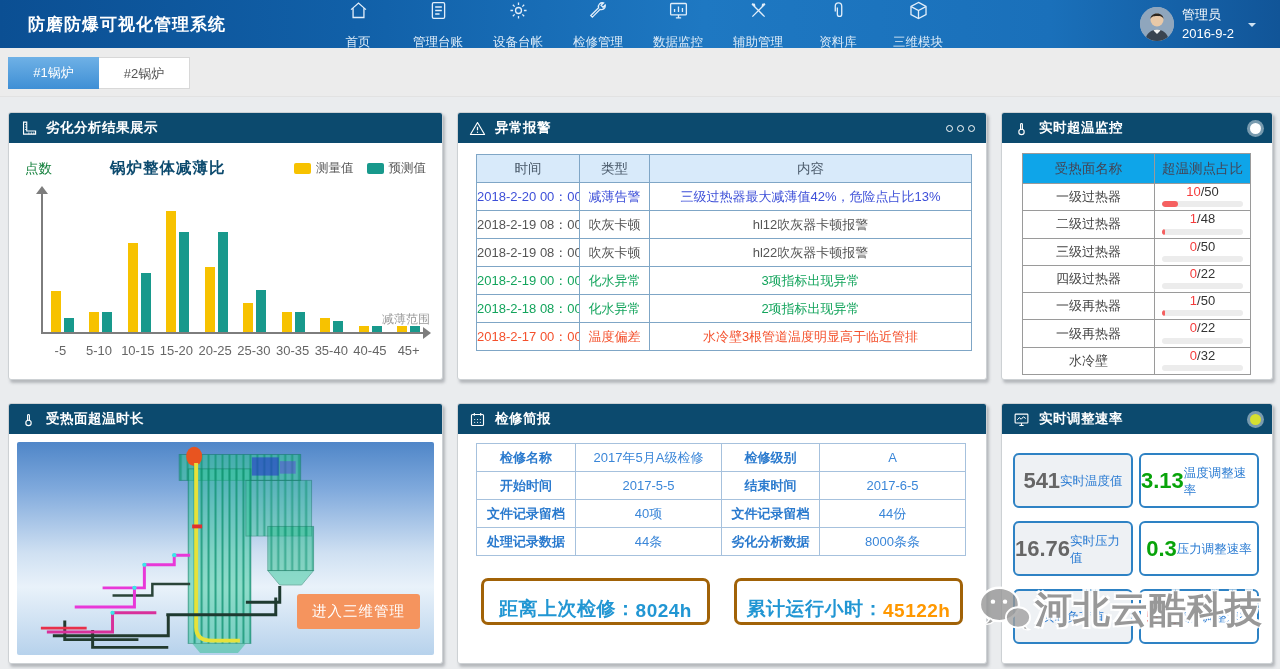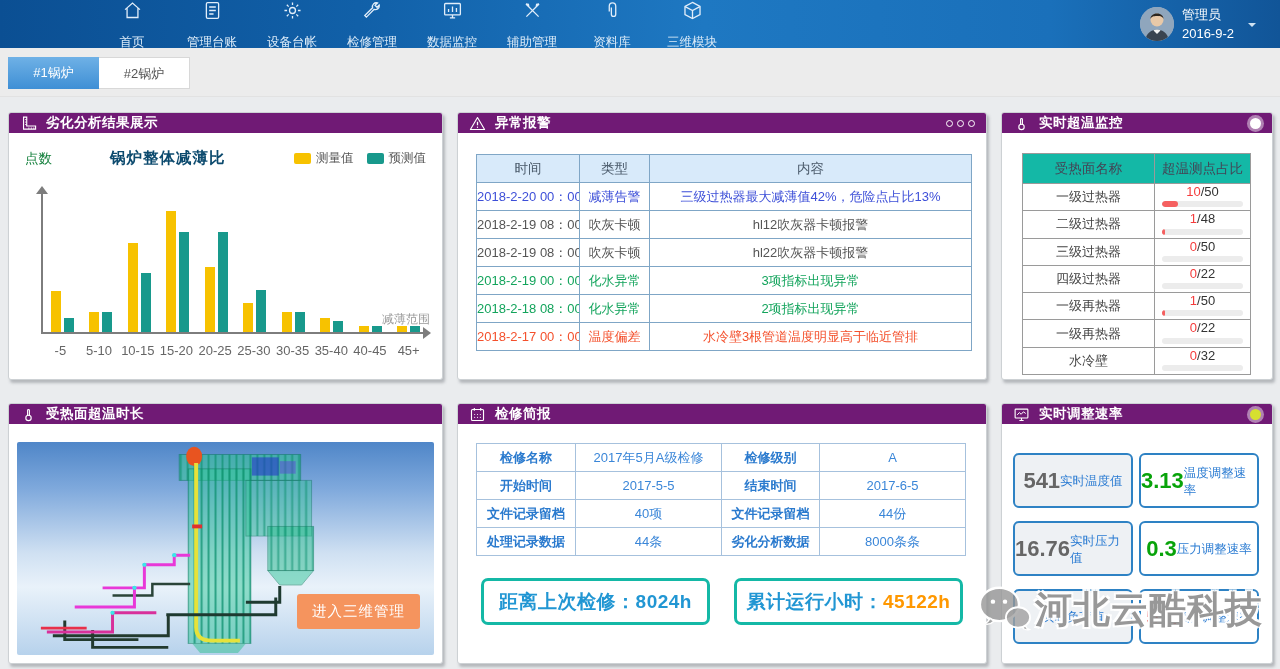--- a/index.html
+++ b/index.html
@@ -22,21 +22,21 @@
   
   .tabbar { height:49px; background:#ececec; border-bottom:1px solid #e2e2e2; padding:9px 0 0 8px; display:flex; }
   .tab { width:91px; height:32px; line-height:32px; text-align:center; font-size:13px; cursor:pointer; }
   .tab.active { background:linear-gradient(180deg,#6fb1e6,#3f8fd5); color:#fff; }
   .tab.inactive { background:#fff; color:#555; border:1px solid #d8d8d8; border-left:none; }
 
   
   .grid { position:absolute; left:8px; top:112px; display:grid;
           grid-template-columns:435px 530px 272px; grid-template-rows:268px 261px; column-gap:14px; row-gap:23px; }
   .panel { background:#fff; border:1px solid #cdd1d4; border-radius:3px; box-shadow:2px 3px 3px rgba(115,120,126,.45); position:relative; }
-  .panel-header { height:20px; background:#701a75; color:#fff; display:flex; align-items:center; padding:0 11px; gap:9px;
+  .panel-header { height:30px; background:#0c4a6e; color:#fff; display:flex; align-items:center; padding:0 11px; gap:9px;
                   border-radius:2px 2px 0 0; }
   .panel-header svg { width:17px; height:17px; stroke:#fff; fill:none; stroke-width:1.6; flex:none; }
   .panel-title { font-size:13.5px; font-weight:bold; letter-spacing:.5px; white-space:nowrap; }
   .dots { margin-left:auto; display:flex; gap:4px; cursor:pointer; }
   .dot { width:7px; height:7px; border:1.5px solid #fff; border-radius:50%; }
   .ring { margin-left:auto; width:11px; height:11px; border-radius:50%; background:#fff; box-shadow:0 0 0 3px rgba(255,255,255,.45); }
   .ring.yellow { background:#d6e030; }
 
   
   .chart-top { display:flex; align-items:center; padding:15px 16px 0 16px; }
@@ -57,63 +57,64 @@
 
   
   table { border-collapse:collapse; }
   .alarm-table { position:absolute; left:18px; right:16px; top:41px; width:496px; font-size:13px; table-layout:fixed; }
   .alarm-table th { border:1px solid #7fa6c6; background:#d8eafa; color:#4a5a6a; font-weight:normal; height:28px; font-size:13.5px; }
   .alarm-table td { border:1px solid #7fa6c6; height:28px; text-align:center; overflow:hidden; white-space:nowrap; }
   .c-blue  { color:#3d4fd8; } .c-gray { color:#555; } .c-green { color:#13a45c; } .c-red { color:#f4502c; }
 
   
   .ot-table { position:absolute; left:20px; top:40px; width:228px; table-layout:fixed; }
-  .ot-table th { border:1px solid #9a9a9a; background:#14b8a6; color:#445; font-size:13.5px; font-weight:normal; height:30px; }
+  .ot-table th { border:1px solid #9a9a9a; background:#0ea5e9; color:#445; font-size:13.5px; font-weight:normal; height:30px; }
   .ot-table td { border:1px solid #9a9a9a; height:25px; }
   .ot-name { text-align:center; font-size:13px; color:#444; }
   .frac { text-align:center; font-size:13px; color:#333; line-height:1.1; padding-top:1px; }
   .frac b { color:#f43b3b; font-weight:normal; }
   .track { height:6px; background:#ececec; border-radius:3px; margin:2px 7px 3px 7px; overflow:hidden; }
   .fill { height:100%; background:#f56060; border-radius:3px; }
 
   
   .viewport { position:absolute; left:8px; right:8px; top:38px; bottom:8px; border-radius:2px; overflow:hidden;
               background:linear-gradient(180deg,#4f86c8 0%,#7fa9dc 22%,#cfe0f2 52%,#e9f2fa 68%,#b7d2ec 100%); }
   .viewport svg { position:absolute; inset:0; width:100%; height:100%; }
   .enter-btn { position:absolute; right:14px; bottom:26px; background:#f5945e; color:#fff; font-size:14.5px;
                padding:8px 15px; border-radius:3px; border:none; cursor:pointer; letter-spacing:1px; }
 
   
   .rp-table { position:absolute; left:18px; top:39px; width:489px; table-layout:fixed; }
   .rp-table td { border:1px solid #a6c1dd; height:28px; text-align:center; font-size:13px; overflow:hidden; white-space:nowrap; }
   .rp-label { font-weight:bold; color:#2a7ace; }
   .rp-value { color:#3a86d8; }
   .rp-buttons { position:absolute; top:174px; left:23px; width:482px; display:flex; justify-content:space-between; }
-  .big-btn { width:229px; height:47px; border:3px solid #14b8a6; border-radius:7px; background:#fff; cursor:pointer;
-             display:flex; align-items:center; justify-content:center; font-size:19px; font-weight:bold; color:#2196d3; letter-spacing:.5px; }
+  .big-btn { width:229px; height:47px; border:3px solid #a16207; border-radius:7px; background:#fff; cursor:pointer;
+             display:flex; align-items:flex-end; justify-content:center; font-size:19px; font-weight:bold; color:#2196d3; letter-spacing:.5px; }
   .big-btn .orange { color:#ff9800; }
 
   
   .rates { position:absolute; left:11px; top:49px; display:grid; grid-template-columns:120px 120px; grid-auto-rows:55px; gap:13px 6px; }
   .stat { border:2px solid #2e82c4; border-radius:6px; background:#fff; display:flex; flex-direction:row; align-items:center; justify-content:center; }
   .stat.gray { background:#eef1f4; }
   .stat .v { font-size:22px; font-weight:bold; line-height:1.05; min-height:23px; }
   .stat .l { font-size:12.5px; color:#2a7bd2; margin-top:2px; }
 
   
   .watermark { position:absolute; left:977px; top:584px; display:flex; align-items:center; z-index:50; pointer-events:none; }
   .wm-icon { width:56px; height:52px; flex:none; margin-right:2px; }
   .wm-text { font-size:37px; font-weight:bold; color:rgba(138,138,138,.88); letter-spacing:1px; white-space:nowrap;
              text-shadow:-2px -2px 0 rgba(255,255,255,.95), 2px -2px 0 rgba(255,255,255,.95),
                          -2px 2px 0 rgba(255,255,255,.95), 2px 2px 0 rgba(255,255,255,.95); }
 </style>
 </head>
 <body>
 
 <header class="topbar">
+  <div class="app-title">防磨防爆可视化管理系统</div>
   <nav class="main-nav">
       <div class="nav-item">
         <svg viewBox="0 0 24 24">
           <path d="M3.5 11 12 3.5 20.5 11M5.8 9.4V20h12.4V9.4"></path>
         </svg>
         <span class="nav-label">首页</span>
       </div>
       <div class="nav-item">
         <svg viewBox="0 0 24 24">
           <rect x="5" y="3" width="14" height="18" rx="1.5"></rect>

